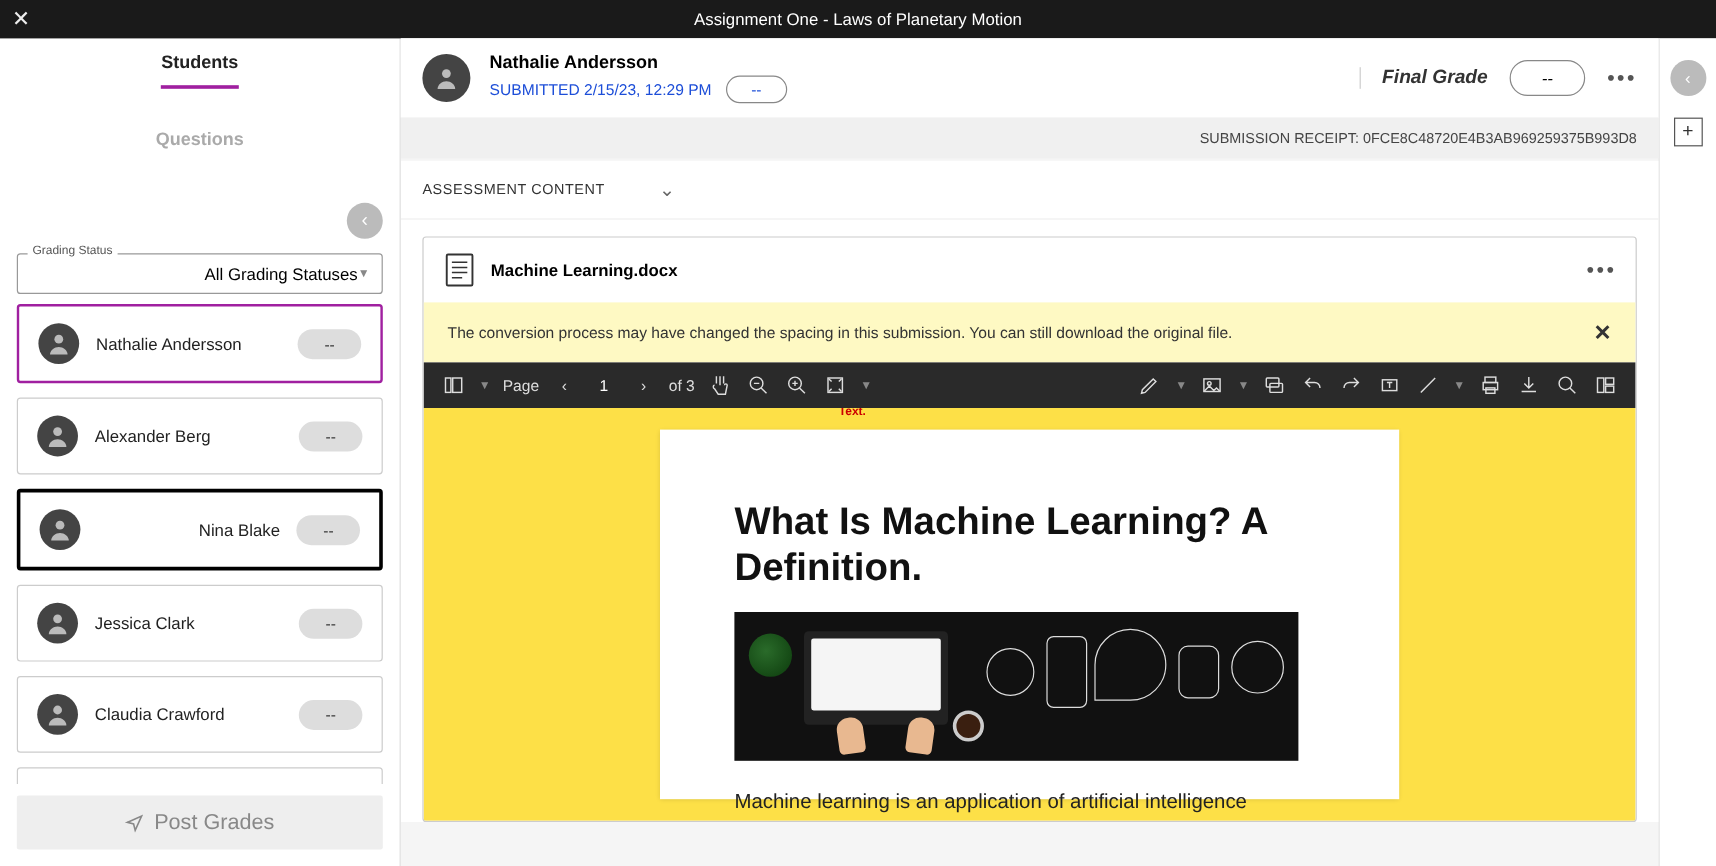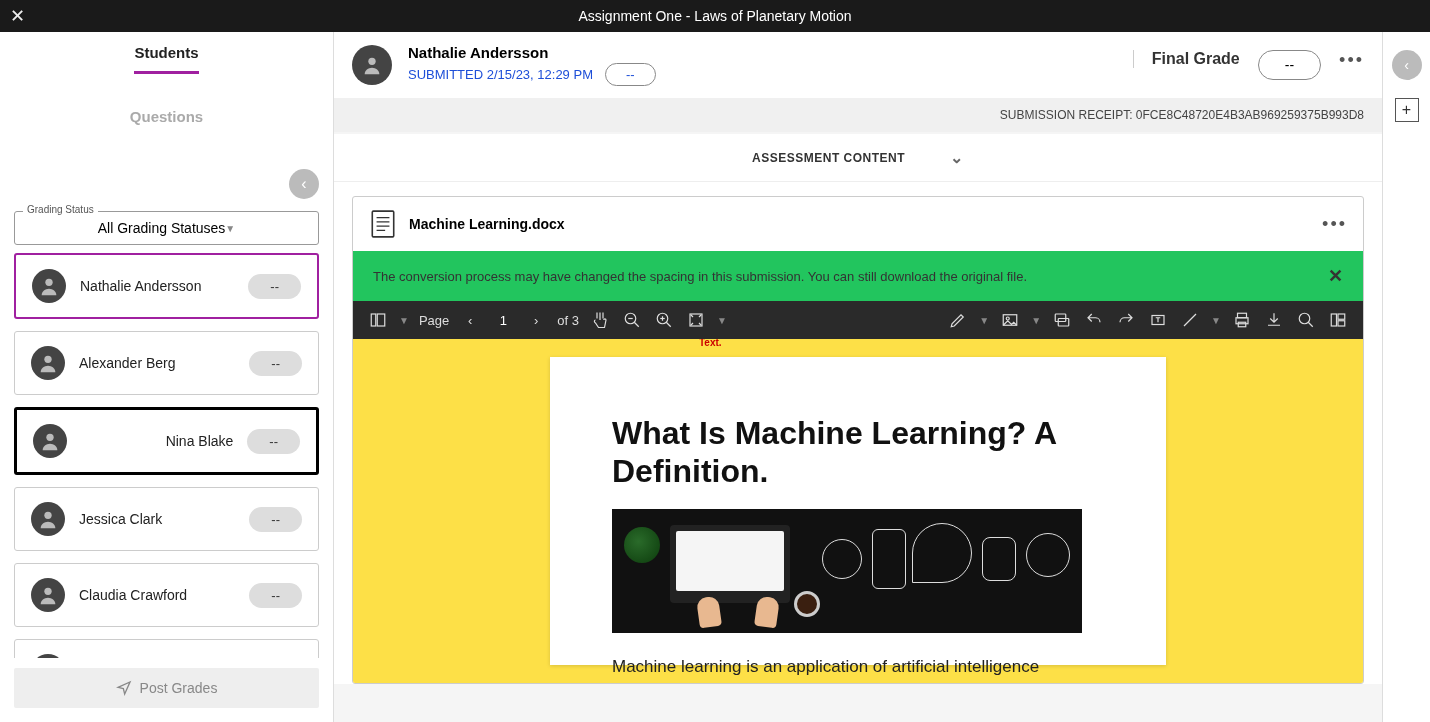--- a/index.html
+++ b/index.html
@@ -16,21 +16,21 @@
   .tabs { display: flex; align-items: center; padding: 12px 14px 0 14px; gap: 34px; position: relative; flex-direction: column; }
   .tab { font-size: 15px; font-weight: 600; color: #aaa; padding-bottom: 10px; cursor: pointer; }
   .tab.active { color: #222; border-bottom: 3px solid #a020a0; }
   .collapse-btn {
     width: 30px; height: 30px; border-radius: 50%; background: #bbb; color: #fff;
     display: flex; align-items: center; justify-content: center; margin-left: auto; cursor: pointer;
   }
   .filter-wrap { padding: 12px 14px 8px 14px; }
   .filter {
     border: 1px solid #999; border-radius: 3px; position: relative; padding: 8px 10px; display: flex;
-    align-items: center; justify-content: center; font-size: 14px; cursor: pointer;
+    align-items: center; justify-content: flex-end; font-size: 14px; cursor: pointer;
   }
   .filter .legend {
     position: absolute; top: -8px; left: 8px; background: #fff; padding: 0 4px; font-size: 10px; color: #555;
   }
   .student-list { flex: 1; overflow-y: auto; padding: 0 14px 10px 14px; }
   .student-card {
     border: 1px solid #ccc; border-radius: 3px; padding: 14px 16px; display: flex; align-items: center;
     gap: 14px; margin-bottom: 12px; cursor: pointer; background: #fff;
   }
   .student-card.selected { border: 2px solid #a020a0; }
@@ -39,50 +39,50 @@
     width: 34px; height: 34px; border-radius: 50%; background: #444; display: flex; align-items: center;
     justify-content: center;
   }
   .avatar svg { width: 22px; height: 22px; fill: #bbb; }
   .student-name { font-size: 14px; color: #222; flex: 1; }
   .grade-pill {
     background: #ddd; border-radius: 16px; padding: 5px 22px; font-size: 13px; color: #333;
   }
   .post-grades {
     margin: 10px 14px 14px 14px; background: #eee; color: #888; text-align: center; padding: 12px;
-    font-size: 14px; display: flex; align-items: center; justify-content: center; gap: 8px; cursor: pointer;
+    font-size: 18px; display: flex; align-items: center; justify-content: center; gap: 8px; cursor: pointer;
     border-radius: 2px;
   }
   
   .main { flex: 1; display: flex; flex-direction: column; background: #f5f5f5; position: relative; }
   .header-row {
     display: flex; align-items: center; padding: 12px 18px; background: #fff; gap: 16px;
   }
   .big-avatar { width: 40px; height: 40px; flex-shrink: 0; }
   .header-info { display: flex; flex-direction: column; gap: 2px; }
   .header-name { font-weight: 600; font-size: 15px; }
   .header-sub { font-size: 13px; color: #1d4ed8; display: flex; align-items: center; gap: 12px; }
   .sub-pill { border: 1px solid #888; border-radius: 14px; padding: 3px 20px; font-size: 13px; cursor: pointer; }
-  .header-right { margin-left: auto; display: flex; align-items: flex-start; gap: 18px; }
+  .header-right { margin-left: auto; display: flex; align-items: center; gap: 18px; font-style: italic; }
   .final-grade-label { font-size: 16px; font-weight: 600; color: #333; border-left: 1px solid #ccc; padding-left: 18px; }
   .final-grade-pill { border: 1px solid #888; border-radius: 18px; padding: 6px 26px; font-size: 14px; cursor: pointer; }
   .more-dots { font-size: 18px; color: #555; cursor: pointer; letter-spacing: 2px; }
   .receipt { text-align: right; font-size: 12px; color: #444; padding: 10px 18px; background: #f0f0f0; }
   .assessment-panel { background: #fff; margin: 2px 0 0 0; }
   .assessment-head {
-    display: flex; align-items: center; justify-content: center; padding: 14px 18px;
-    font-size: 12px; font-weight: 700; letter-spacing: 0.5px; color: #333; border-bottom: 1px solid #eee; gap: 45px;
+    display: flex; align-items: center; justify-content: flex-start; padding: 14px 18px;
+    font-size: 12px; font-weight: 400; letter-spacing: 0.5px; color: #333; border-bottom: 1px solid #eee; gap: 45px;
   }
   .chevron { font-size: 16px; color: #666; cursor: pointer; }
   .doc-frame { margin: 14px 18px 0 18px; border: 1px solid #ccc; border-radius: 3px; background: #fff; overflow: hidden; }
   .doc-header { display: flex; align-items: center; padding: 12px 16px; gap: 12px; }
   .doc-icon { width: 28px; height: 30px; }
   .doc-title { font-size: 14px; font-weight: 600; flex: 1; }
   .info-banner {
-    background: #22c55e; padding: 14px 20px; font-size: 13px; color: #333; display: flex;
+    background: #fef9c3; padding: 14px 20px; font-size: 13px; color: #333; display: flex;
     align-items: center; justify-content: space-between;
   }
   .info-banner .close-banner { font-size: 18px; cursor: pointer; font-weight: bold; }
   .viewer-toolbar {
     background: #2a2a2a; color: #ddd; display: flex; align-items: center; padding: 8px 14px; gap: 12px;
     font-size: 13px;
   }
   .vt-group { display: flex; align-items: center; gap: 10px; }
   .vt-icon { cursor: pointer; display: inline-flex; align-items: center; justify-content: center; width: 22px; height: 22px; }
   .vt-icon svg { width: 18px; height: 18px; stroke: #ddd; fill: none; stroke-width: 1.6; }

